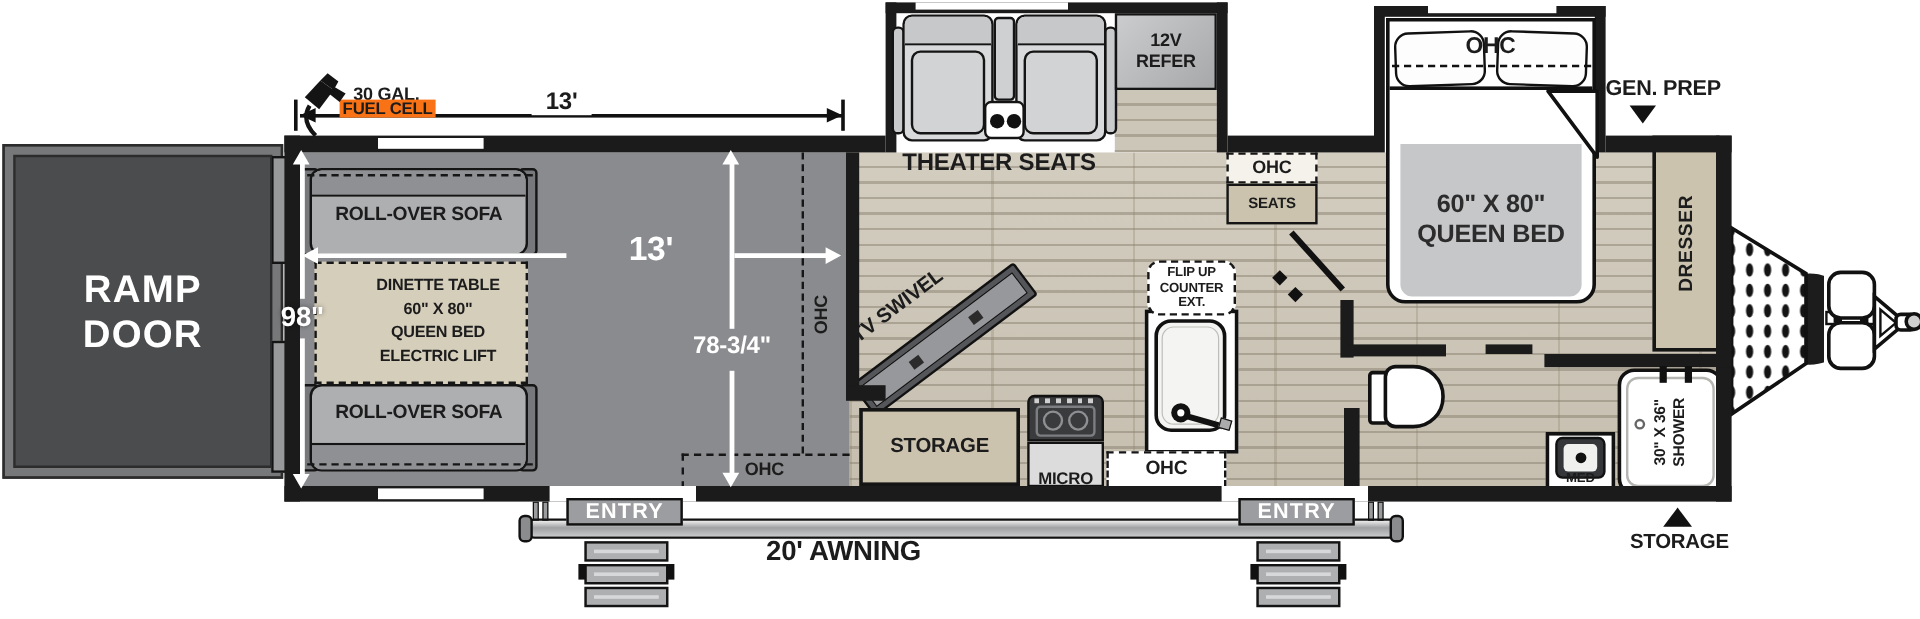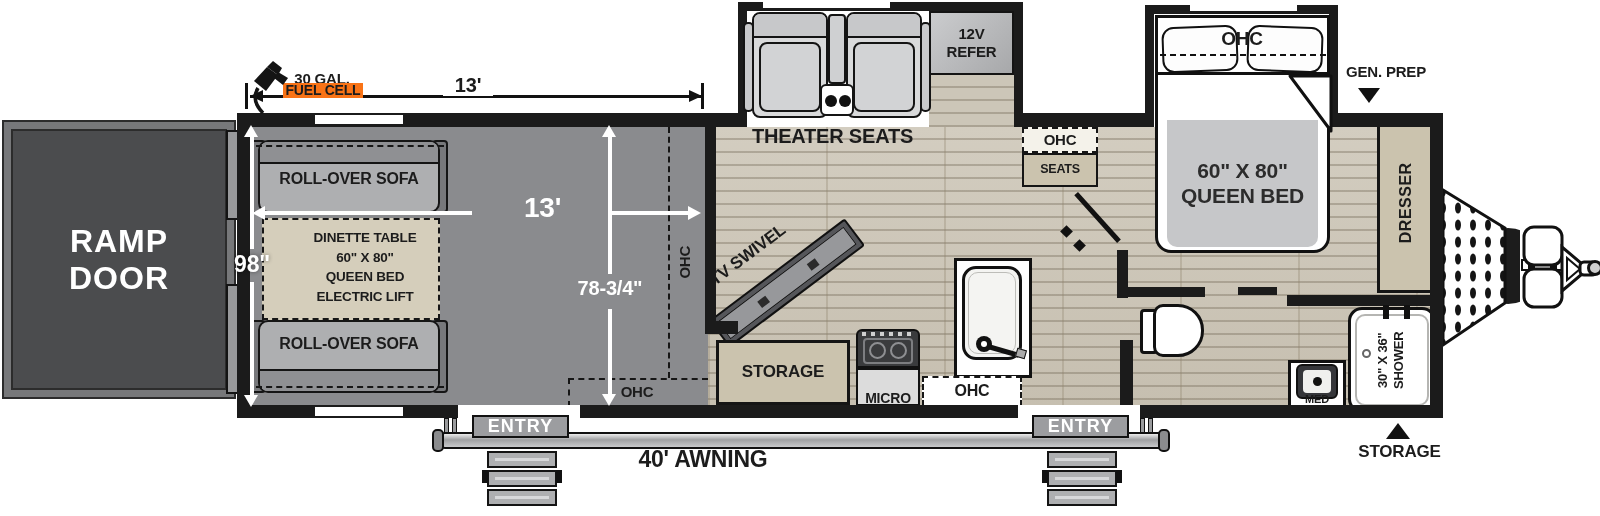--- a/index.html
+++ b/index.html
@@ -181,20 +181,27 @@
   <div class="whitebox" style="left:954px;top:258px;width:78px;height:120px;"></div>
   <div class="abs" style="left:962px;top:266px;width:60px;height:94px;background:#f4f4f2;border:3px solid #111;border-radius:14px;box-sizing:border-box;z-index:4;">
     <div style="position:absolute;left:3px;top:3px;right:3px;bottom:3px;border:1.5px solid #bdbdb9;border-radius:10px;"></div>
   </div>
   <div class="abs" style="left:976px;top:336px;width:16px;height:16px;background:#111;border-radius:50%;z-index:5;">
     <div style="position:absolute;left:5px;top:5px;width:6px;height:6px;background:#fff;border-radius:50%;"></div>
   </div>
   <div class="abs" style="left:988px;top:344px;width:32px;height:5px;background:#111;transform:rotate(16deg);transform-origin:left center;z-index:5;"></div>
   <div class="abs" style="left:1016px;top:349px;width:10px;height:9px;background:#ababab;border:1.5px solid #111;box-sizing:border-box;transform:rotate(16deg);z-index:5;"></div>
 
+  <div class="abs" style="left:956px;top:217px;width:74px;height:46px;background:#fff;border:2.5px dashed #161616;border-radius:10px;box-sizing:border-box;z-index:4;display:flex;align-items:center;justify-content:center;">
+    <div class="lbl" style="position:static;font-size:11px;line-height:1.15;">
+      <span>FLIP UP</span><br>
+      <span>COUNTER</span><br>
+      <span>EXT.</span>
+    </div>
+  </div>
 
   <div class="abs" style="left:922px;top:376px;width:100px;height:30px;background:#fff;border:2.5px dashed #161616;border-bottom:none;box-sizing:border-box;z-index:3;"></div>
   <div class="lbl" style="left:922px;top:382px;width:100px;font-size:16px;">OHC</div>
 
   <div class="abs" style="left:1022px;top:127px;width:76px;height:26px;background:#f4f2ea;border:2px dashed #161616;box-sizing:border-box;z-index:3;display:flex;align-items:center;justify-content:center;">
     <span class="lbl" style="position:static;font-size:15px;">OHC</span>
   </div>
   <div class="tanbox" style="left:1022px;top:153px;width:76px;height:34px;border-width:2.5px;display:flex;align-items:center;justify-content:center;">
     <span class="lbl" style="position:static;font-size:12.5px;">SEATS</span>
   </div>
@@ -216,21 +223,21 @@
   <div class="abs" style="left:1160px;top:54px;width:166px;height:0;border-top:2.5px dashed #111;z-index:8;"></div>
   <div class="lbl" style="left:1192px;top:29px;width:100px;font-size:19px;z-index:9;">OHC</div>
   <svg class="abs" style="left:1280px;top:70px;z-index:8;" width="58" height="70" viewBox="0 0 58 70">
     <polygon points="10,6 51,6 51,61" fill="#fff" stroke="#111" stroke-width="3" stroke-linejoin="round"></polygon>
   </svg>
   <div class="lbl" style="left:1162px;top:158px;width:161px;font-size:21px;line-height:1.2;color:#2c2c2c;z-index:8;">
     <span>60" X 80"</span><br>
     <span>QUEEN BED</span>
   </div>
 
-  <div class="lbl" style="left:1330px;top:64px;width:112px;font-size:15px;">GEN. PREP</div>
+  <div class="lbl" style="left:1330px;top:64px;width:112px;font-size:18px;">GEN. PREP</div>
   <div class="tri" style="left:1358px;top:88px;border-left:11px solid transparent;border-right:11px solid transparent;border-top:15px solid #111;"></div>
 
   <div class="tanbox rot" style="left:1377px;top:113px;width:56px;height:180px;border-width:3px;">
     <span class="lbl" style="position:static;font-size:16px;letter-spacing:.5px;">DRESSER</span>
   </div>
 
   <div class="abs" style="left:1140px;top:309px;width:18px;height:45px;background:#fff;border:3px solid #111;border-radius:4px;box-sizing:border-box;z-index:3;"></div>
   <div class="abs" style="left:1153px;top:304px;width:51px;height:53px;background:#fff;border:3px solid #111;border-radius:10px 26px 26px 10px;box-sizing:border-box;z-index:3;"></div>
 
   <div class="whitebox" style="left:1288px;top:360px;width:58px;height:49px;"></div>
@@ -279,21 +286,21 @@
     <circle cx="157" cy="118" r="6.5" fill="#cfcfcf" stroke="#111" stroke-width="3"></circle>
   </svg>
 
   <div class="abs" style="left:444px;top:418px;width:5px;height:16px;background:#9a9b9d;border:1.5px solid #111;box-sizing:border-box;z-index:5;"></div>
   <div class="abs" style="left:452px;top:418px;width:5px;height:16px;background:#9a9b9d;border:1.5px solid #111;box-sizing:border-box;z-index:5;"></div>
   <div class="abs" style="left:1140px;top:418px;width:5px;height:16px;background:#9a9b9d;border:1.5px solid #111;box-sizing:border-box;z-index:5;"></div>
   <div class="abs" style="left:1148px;top:418px;width:5px;height:16px;background:#9a9b9d;border:1.5px solid #111;box-sizing:border-box;z-index:5;"></div>
   <div class="abs" style="left:437px;top:432px;width:730px;height:17px;background:linear-gradient(180deg,#ececec,#9fa0a2 45%,#c8c9cb);border:2px solid #111;border-radius:8px;box-sizing:border-box;z-index:5;"></div>
   <div class="abs" style="left:432px;top:429px;width:12px;height:23px;background:#8b8c8e;border:2px solid #111;border-radius:5px;box-sizing:border-box;z-index:6;"></div>
   <div class="abs" style="left:1158px;top:429px;width:12px;height:23px;background:#8b8c8e;border:2px solid #111;border-radius:5px;box-sizing:border-box;z-index:6;"></div>
-  <div class="lbl" style="left:608px;top:447px;width:190px;font-size:23px;">40' AWNING</div>
+  <div class="lbl" style="left:608px;top:447px;width:190px;font-size:23px;">20' AWNING</div>
 
   <div class="abs" style="left:472px;top:415px;width:97px;height:23px;background:#9c9da0;border:2px solid #111;box-sizing:border-box;z-index:6;display:flex;align-items:center;justify-content:center;">
     <span class="lbl wlbl" style="position:static;font-size:18px;letter-spacing:1px;">ENTRY</span>
   </div>
   <div class="abs" style="left:1032px;top:415px;width:97px;height:23px;background:#9c9da0;border:2px solid #111;box-sizing:border-box;z-index:6;display:flex;align-items:center;justify-content:center;">
     <span class="lbl wlbl" style="position:static;font-size:18px;letter-spacing:1px;">ENTRY</span>
   </div>
 
   <div class="steps" style="left:487px;top:449px;width:70px;">
     <div>

